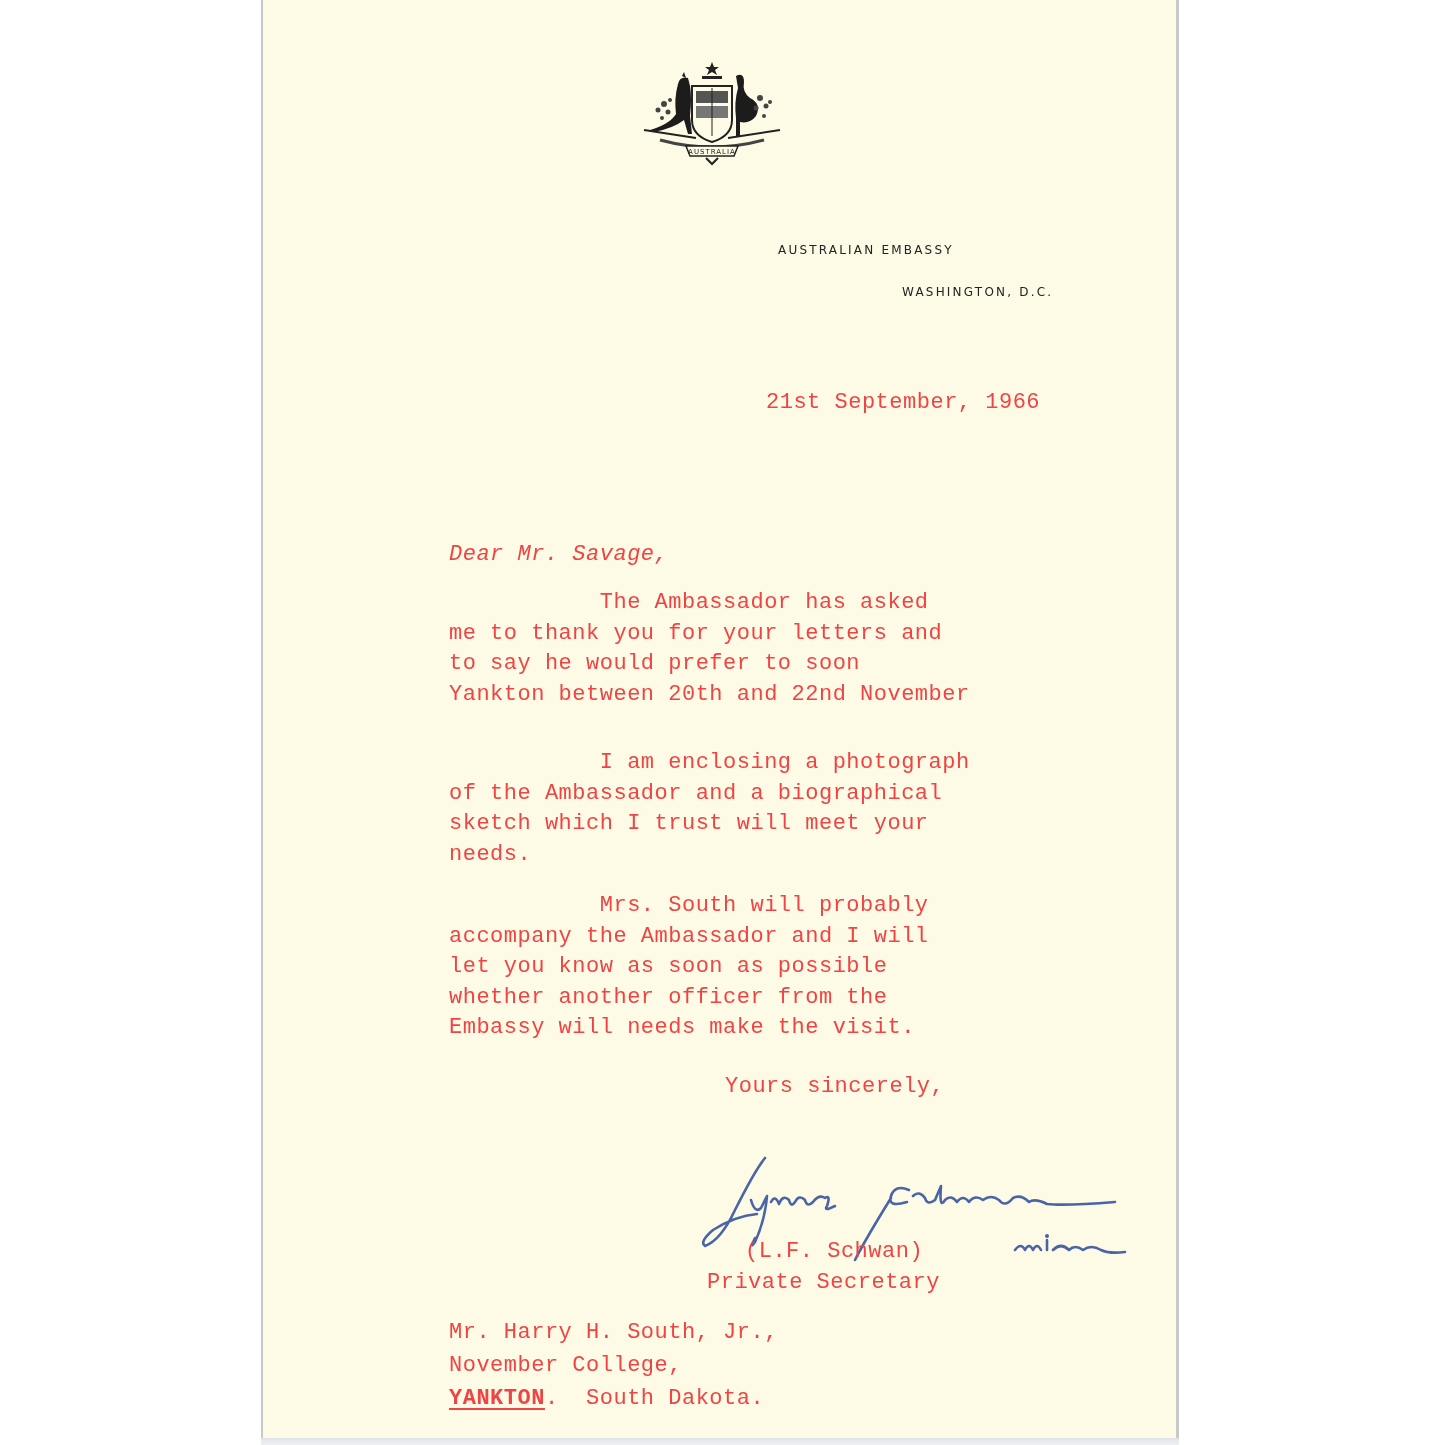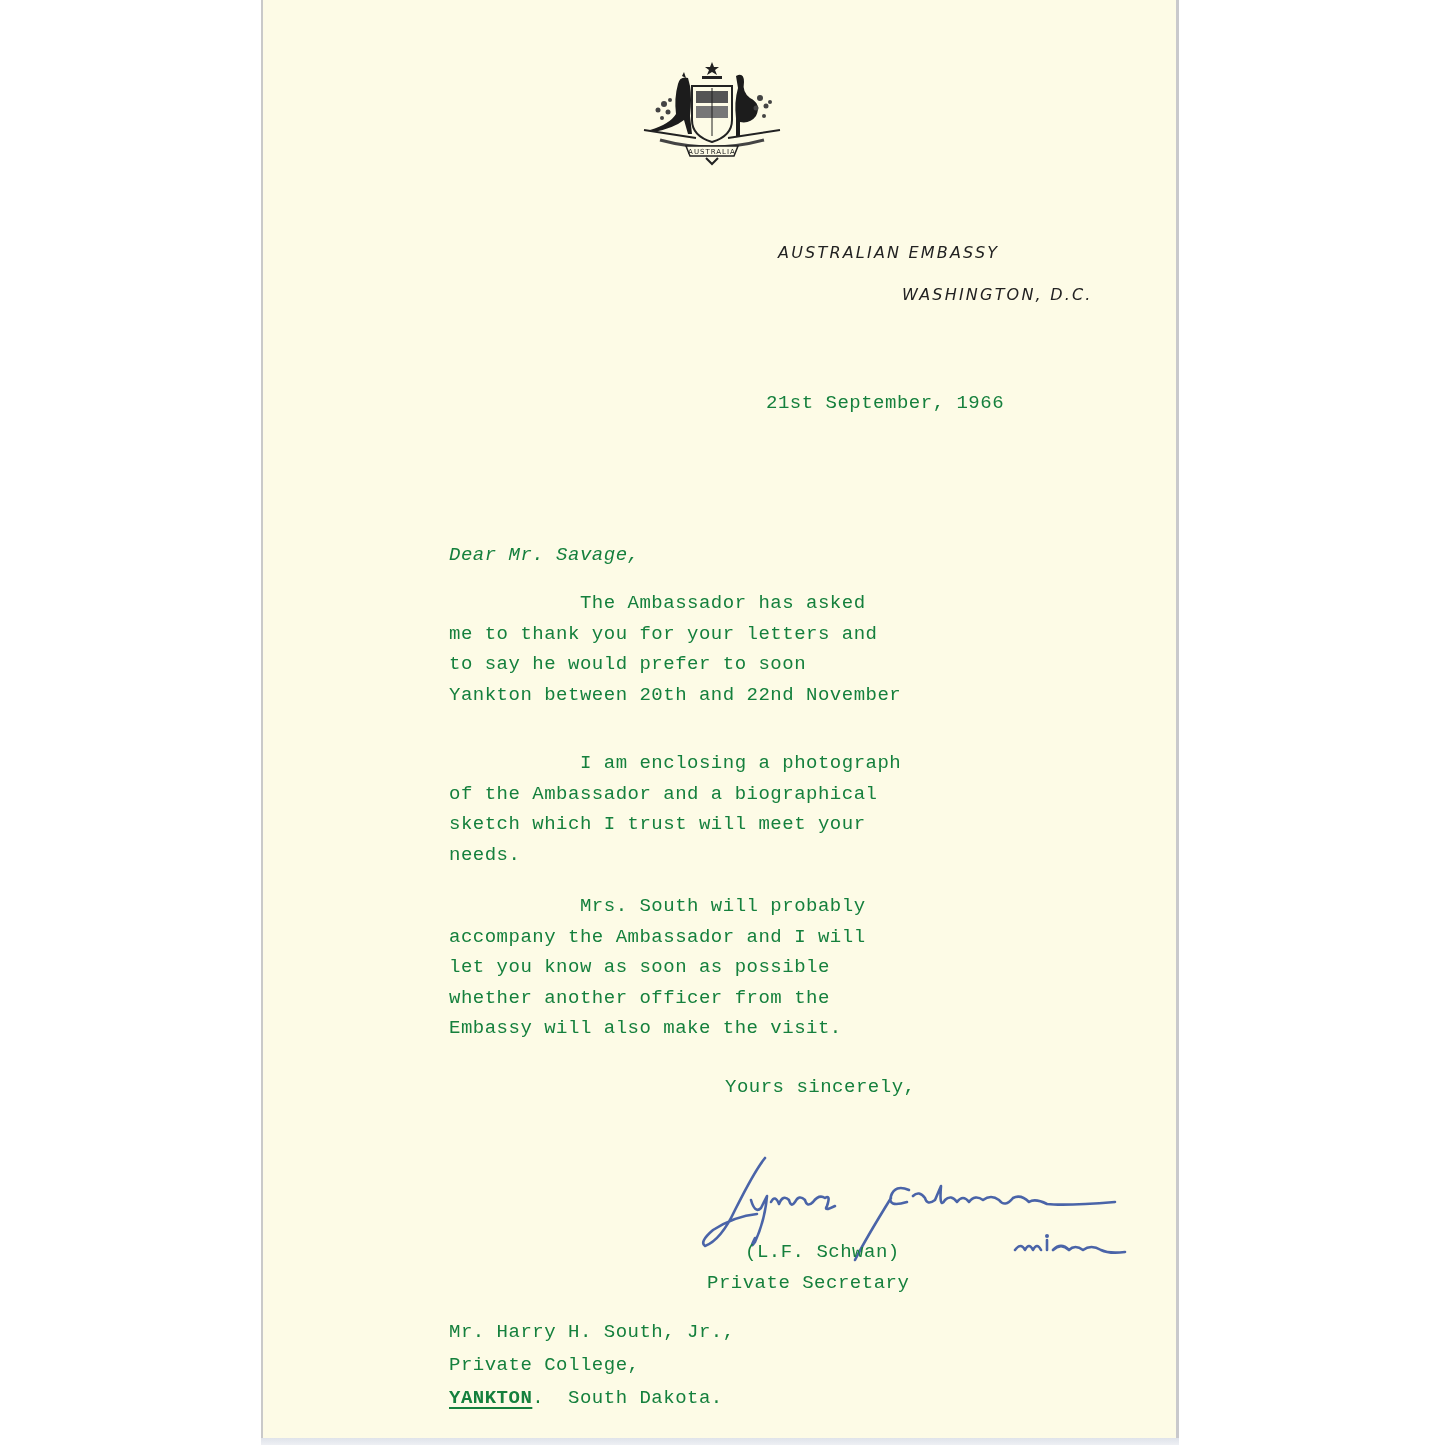--- a/index.html
+++ b/index.html
@@ -34,31 +34,30 @@
       left: 640px;
       top: 58px;
       width: 144px;
       height: 108px;
     }
     .letterhead {
       position: absolute;
       font-family: "DejaVu Sans", sans-serif;
       color: #222;
       letter-spacing: 2.2px;
-      font-size: 16px;
+      font-size: 12px;
       white-space: nowrap;
-      font-style: italic;
     }
     .lh1 { left: 778px; top: 243px; }
     .lh2 { left: 902px; top: 285px; }
     .typed {
       position: absolute;
       font-family: "Liberation Mono", "DejaVu Sans Mono", monospace;
-      font-size: 19px;
-      color: #15803d;
+      font-size: 22px;
+      color: #ef4444;
       white-space: pre;
       line-height: 30.5px;
       letter-spacing: 0.5px;
     }
     .date { left: 766px; top: 388px; }
     .salutation { left: 449px; top: 540px; font-style: italic; }
     .para1 { left: 449px; top: 588px; }
     .para2 { left: 449px; top: 741px; margin-top: 7px; }
     .para3 { left: 449px; top: 891px; }
     .closing { left: 725px; top: 1072px; }
@@ -128,21 +127,21 @@
 
 <div class="typed para2"><span>           I am enclosing a photograph</span>
 <span>of the Ambassador and a biographical</span>
 <span>sketch which I trust will meet your</span>
 <span>needs.</span></div>
 
 <div class="typed para3"><span>           Mrs. South will probably</span>
 <span>accompany the Ambassador and I will</span>
 <span>let you know as soon as possible</span>
 <span>whether another officer from the</span>
-<span>Embassy will also make the visit.</span></div>
+<span>Embassy will needs make the visit.</span></div>
 
 <div class="typed closing">Yours sincerely,</div>
 
 <svg class="signature" viewBox="0 0 440 130">
   <g fill="none" stroke="#4a64a8" stroke-width="2.6" stroke-linecap="round" stroke-linejoin="round">
 
     <path d="M70,8 Q60,20 40,60 Q26,90 10,96 Q4,92 18,80 Q40,66 62,64"></path>
 
     <path d="M56,50 Q60,64 66,58 Q70,50 72,46 Q70,70 60,92 Q54,100 60,88"></path>
 
@@ -154,14 +153,14 @@
 
     <path d="M320,100 Q326,92 330,100 Q334,92 338,100 Q342,92 346,100 M352,90 L352,100 M358,100 Q366,92 374,100 Q380,94 388,100 Q396,94 406,100 Q414,104 430,102"></path>
   </g>
   <circle cx="352" cy="86" r="2" fill="#4a64a8"></circle>
 </svg>
 
 <div class="typed sig-name">(L.F. Schwan)</div>
 <div class="typed sig-title">Private Secretary</div>
 
 <div class="typed addr"><span>Mr. Harry H. South, Jr.,</span>
-<span>Private College,</span>
+<span>November College,</span>
 <span class="underline">YANKTON</span><span>.  South Dakota.</span></div>
 
 </body></html>

